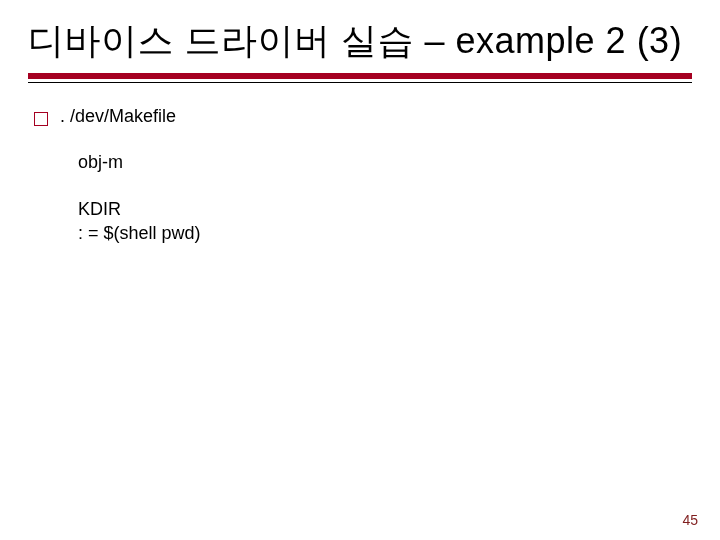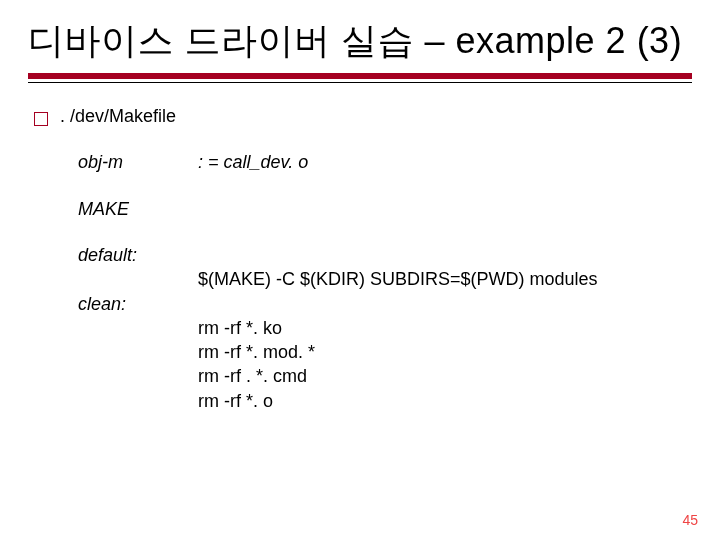--- a/index.html
+++ b/index.html
@@ -71,21 +71,20 @@
     font-size: 18px;
     line-height: 1.3;
   }
   .code-block {
     margin-left: 44px;
     font-size: 18px;
     line-height: 1.35;
   }
   .code-row {
     display: flex;
-    font-style: italic;
   }
   .code-lhs {
     width: 120px;
     flex: none;
     white-space: pre;
   }
   .code-rhs {
     white-space: pre;
   }
   .code-group {
@@ -95,21 +94,21 @@
     margin-left: 120px;
   }
   .code-cmds div {
     white-space: pre;
   }
   .page-number {
     position: absolute;
     right: 22px;
     bottom: 12px;
     font-size: 14px;
-    color: #ef4444;
+    color: #7f1d1d;
   }
 </style>
 </head>
 <body>
 
 <div class="slide">
 
   <div class="title-block">
     <h1 class="title">디바이스 드라이버 실습 – example 2 (3)</h1>
     <div class="title-rule">
@@ -123,48 +122,31 @@
     <div class="bullet-row">
       <div class="bullet-box"></div>
       <div class="bullet-text">. /dev/Makefile</div>
     </div>
 
     <div class="code-block">
 
       <div class="code-group">
         <div class="code-row">
           <div class="code-lhs">obj-m</div>
-          <div class="code-rhs">: = call_dev. o</div>
         </div>
       </div>
 
       <div class="code-group">
         <div class="code-row">
-          <div class="code-lhs">MAKE</div>
+          <div class="code-lhs">KDIR</div>
         </div>
         <div class="code-row">
+          <div class="code-rhs">: = $(shell pwd)</div>
         </div>
       </div>
 
-      <div class="code-group" style="margin-bottom:0;">
-        <div class="code-row">
-          <div class="code-lhs">default:</div>
-        </div>
-        <div class="code-cmds">
-          <div>$(MAKE) -C $(KDIR) SUBDIRS=$(PWD) modules</div>
-        </div>
-        <div class="code-row">
-          <div class="code-lhs">clean:</div>
-        </div>
-        <div class="code-cmds">
-          <div>rm -rf *. ko</div>
-          <div>rm -rf *. mod. *</div>
-          <div>rm -rf . *. cmd</div>
-          <div>rm -rf *. o</div>
-        </div>
-      </div>
 
     </div>
   </div>
 
   <div class="page-number">45</div>
 
 </div>
 
 </body></html>

